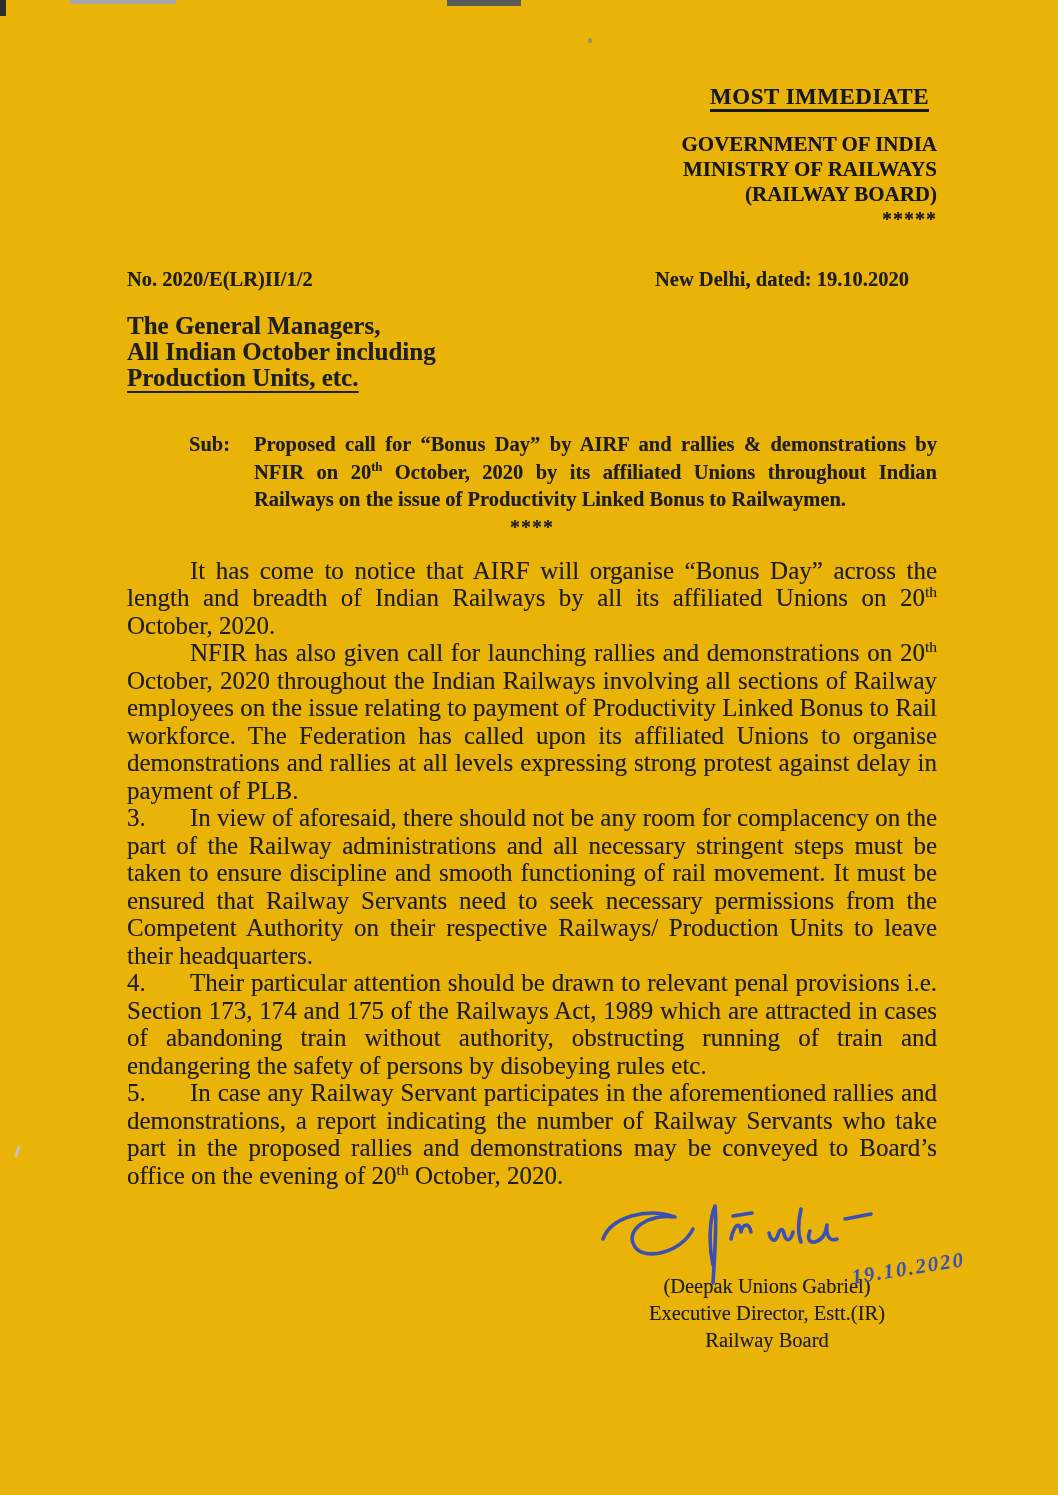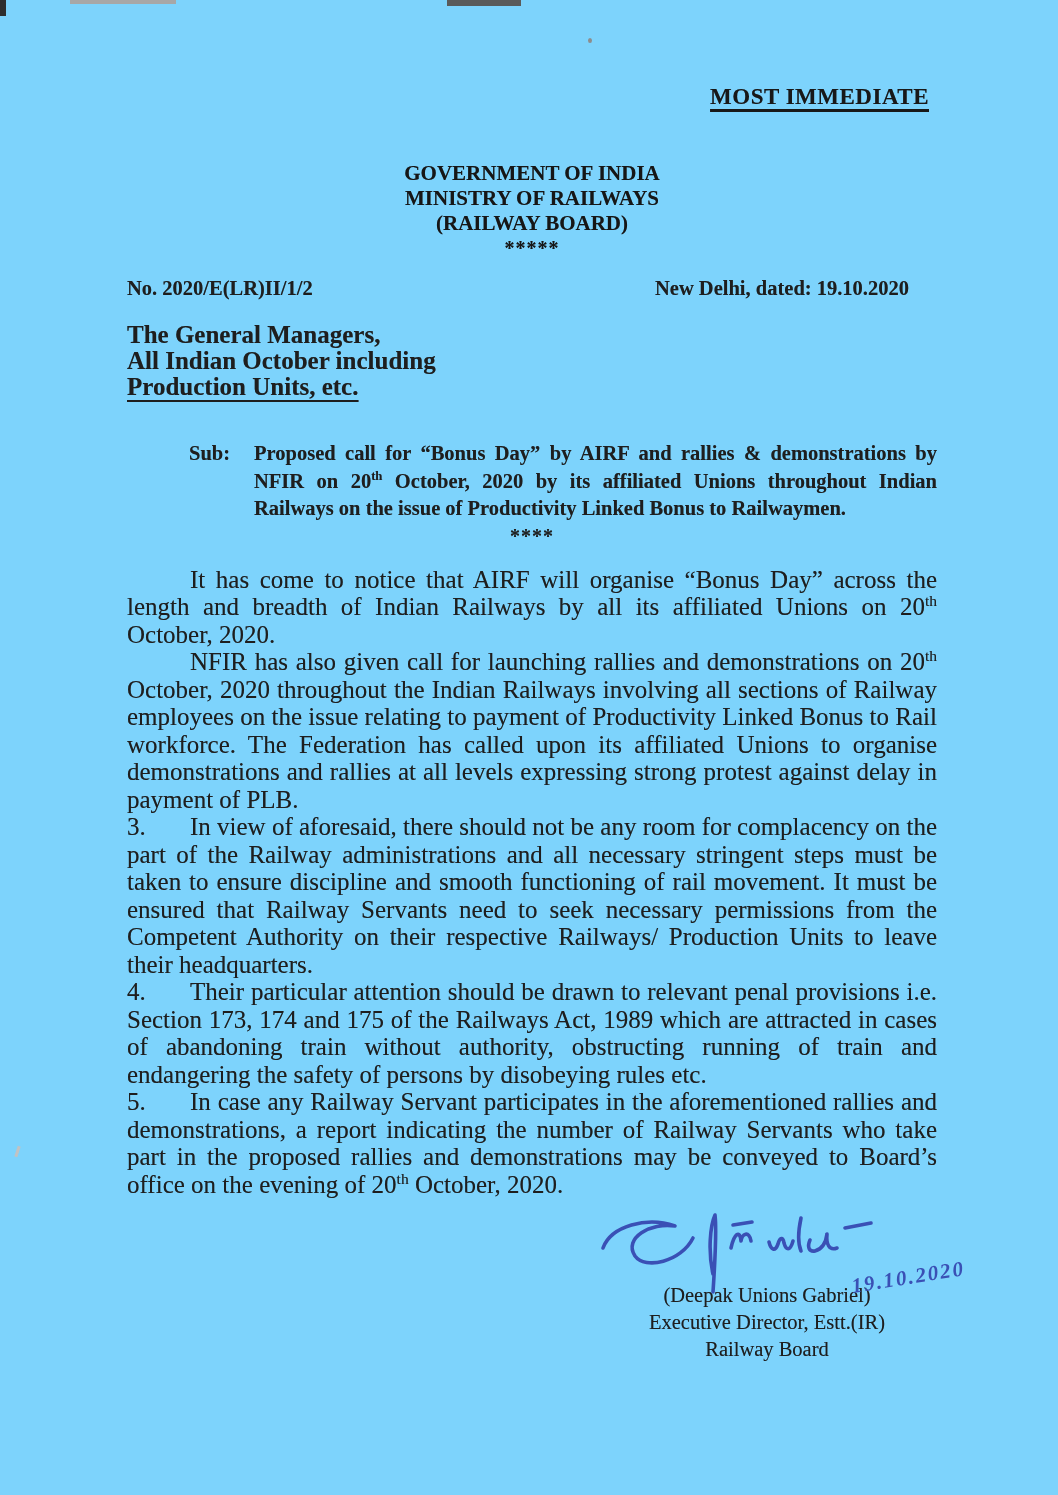--- a/index.html
+++ b/index.html
@@ -1,20 +1,20 @@
 <!DOCTYPE html>
 <html><head>
 <meta charset="utf-8">
 <style>
   html, body { margin: 0; padding: 0; }
   .page {
     position: relative;
     width: 1058px;
     height: 1495px;
-    background: #7dd3fc;
+    background: #eab308;
     overflow: hidden;
     font-family: "Liberation Serif", serif;
     color: #1e1e1e;
     box-sizing: border-box;
     padding: 0 121px 0 127px;
     text-shadow: 0 0 0.5px rgba(30,30,30,0.45);
   }
   
   .artifact { position: absolute; background: #444; }
   .art-corner { left: 0; top: 0; width: 6px; height: 16px; background: #2e2e2e; }
@@ -22,24 +22,24 @@
   .art-bar2 { left: 447px; top: 0; width: 74px; height: 6px; background: #5a5a5a; }
   .art-speck1 { left: 588px; top: 38px; width: 4px; height: 5px; background: #8d8d8d; border-radius: 50%; }
   .art-speck2 { left: 16px; top: 1146px; width: 3px; height: 11px; background: #c2c2c2; transform: rotate(18deg); }
 
   .stamp-row { padding-top: 84px; text-align: right; padding-right: 8px; }
   .stamp {
     font-size: 23px; font-weight: 700; letter-spacing: 0.5px;
     text-decoration: underline; text-decoration-thickness: 2.5px; text-underline-offset: 5px;
     color: #181818;
   }
-  .org-header { margin-top: 51px; text-align: center; font-weight: 700; font-size: 21px; line-height: 25px; color: #161616; }
+  .org-header { margin-top: 22px; text-align: right; font-weight: 700; font-size: 21px; line-height: 25px; color: #161616; }
   .org-header .stars-line { font-size: 20px; letter-spacing: 1px; }
 
-  .ref-row { margin-top: 16px; display: flex; justify-content: space-between; font-weight: 700; font-size: 20.5px; }
+  .ref-row { margin-top: 36px; display: flex; justify-content: space-between; font-weight: 700; font-size: 20.5px; }
   .ref-row .date { padding-right: 28px; }
 
   .addressee { margin-top: 22px; font-weight: 700; font-size: 25px; line-height: 26px; }
   .u-line { text-decoration: underline; text-decoration-thickness: 2px; text-underline-offset: 5px; display: inline-block; }
 
   .subject { margin-top: 40px; margin-left: 62px; display: flex; font-weight: 700; font-size: 20.5px; line-height: 27.5px; }
   .sub-label { width: 65px; flex-shrink: 0; }
   .sub-text { flex: 1; text-align: justify; }
   .sub-stars { text-align: center; font-weight: 700; font-size: 20px; letter-spacing: 1px; line-height: 27px; }
 

